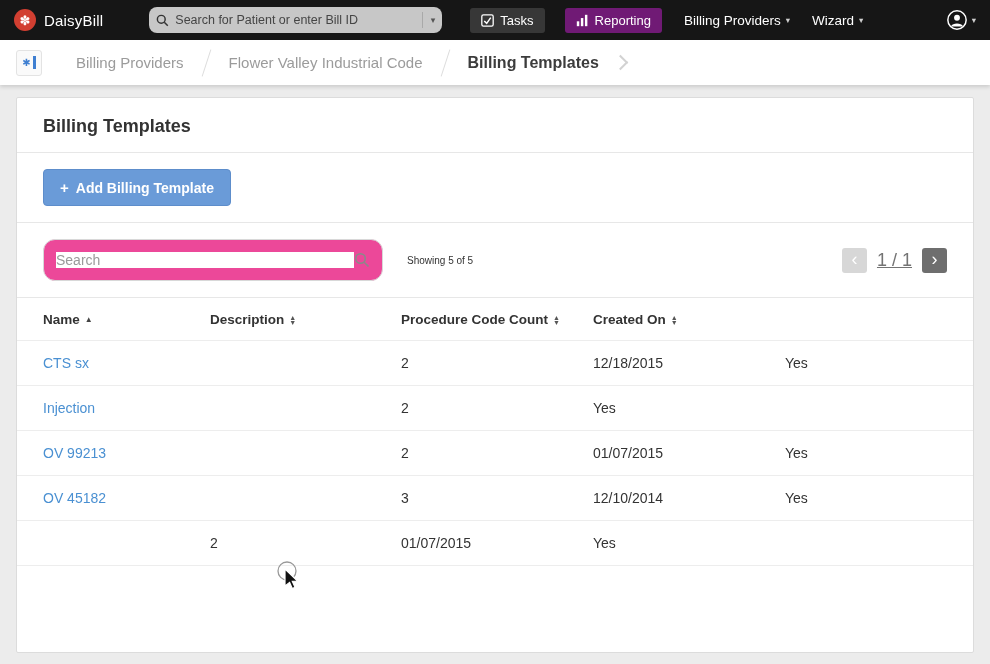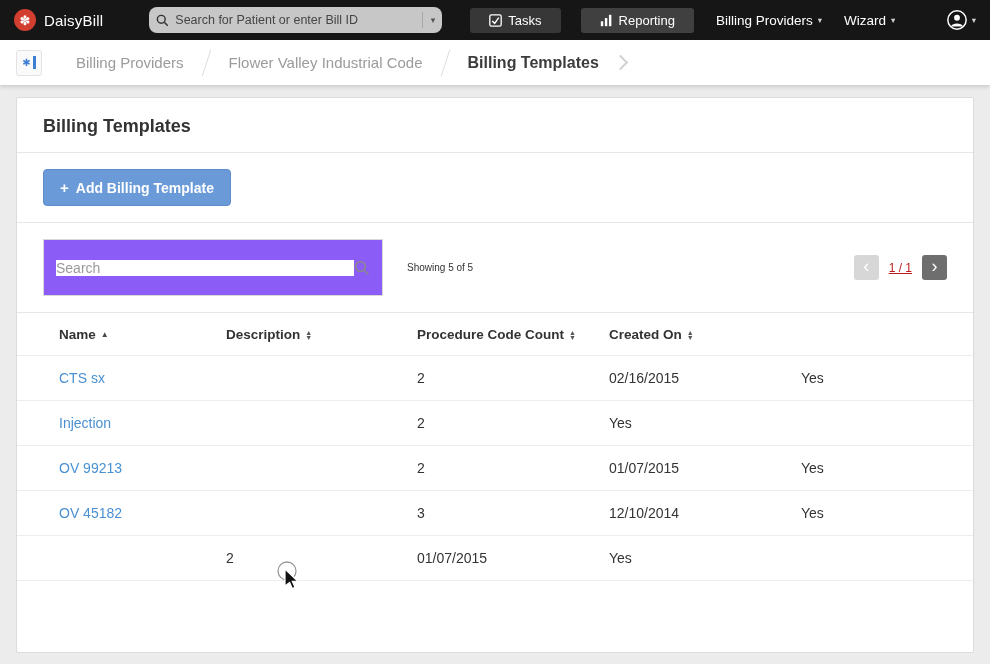--- a/index.html
+++ b/index.html
@@ -35,25 +35,25 @@
     font-family: "Liberation Sans", sans-serif;
     font-size: 12.5px; color: #333; margin-left: 6px; min-width: 0;
   }
   .top-search input::placeholder { color: #454545; opacity: 1; }
   .top-search .caret {
     color: #555; font-size: 9px; padding-left: 8px; margin-left: 4px;
     border-left: 1px solid #a9a9a9; height: 16px; display: flex; align-items: center;
   }
   .top-btn {
     display: inline-flex; align-items: center; gap: 6px;
-    color: #fff; font-size: 13px; padding: 5px 19px;
+    color: #fff; font-size: 13px; padding: 5px 11px;
     border-radius: 3px; cursor: pointer; white-space: nowrap;
   }
   .top-btn.tasks { background: #373737; margin-left: 28px; }
-  .top-btn.reporting { background: #404040; margin-left: 20px; }
+  .top-btn.reporting { background: #701a75; margin-left: 20px; }
   .top-link {
     color: #fff; font-size: 13.5px; margin-left: 22px; white-space: nowrap;
     display: inline-flex; align-items: center; gap: 5px; cursor: pointer;
   }
   .top-link .caret { font-size: 8.5px; color: #cfcfcf; }
   .user-menu { margin-left: auto; display: flex; align-items: center; gap: 4px; cursor: pointer; }
   .user-menu .caret { color: #cfcfcf; font-size: 8.5px; }
 
   
   .crumbbar {
@@ -95,44 +95,44 @@
     display: inline-flex; align-items: center; gap: 7px;
     background: #6a9bd8; border: 1px solid #5d8dcb; border-radius: 4px;
     color: #fff; font-size: 14px; font-weight: 600;
     padding: 9px 16px; cursor: pointer;
     font-family: "Liberation Sans", sans-serif;
   }
   .btn-add .plus { font-weight: 700; font-size: 15px; }
 
   .toolbar { padding: 16px 26px; border-bottom: 1px solid #e7e7e7; display: flex; align-items: center; }
   .tbl-search {
-    width: 340px; height: 57px; border: 1px solid #d8d8d8; border-radius: 0;
-    display: flex; align-items: center; padding: 0 12px; background: #8b5cf6;
+    width: 340px; height: 42px; border: 1px solid #d8d8d8; border-radius: 12px;
+    display: flex; align-items: center; padding: 0 12px; background: #ec4899;
   }
   .tbl-search input {
     flex: 1; border: none; outline: none; font-size: 14px; color: #333; min-width: 0;
     font-family: "Liberation Sans", sans-serif;
   }
   .tbl-search input::placeholder { color: #9a9a9a; opacity: 1; }
   .showing { margin-left: 24px; font-size: 10px; color: #333; }
   .pager { margin-left: auto; display: flex; align-items: center; gap: 10px; }
   .pg-btn {
     width: 25px; height: 25px; border-radius: 3px; border: none;
     display: flex; align-items: center; justify-content: center;
     color: #fff; font-size: 18px; line-height: 1; cursor: pointer; padding-bottom: 3px;
     font-family: "Liberation Sans", sans-serif;
   }
   .pg-btn.prev { background: #d7d7d7; }
   .pg-btn.next { background: #6e6e6e; }
-  .pg-label { font-size: 12px; color: #b91c1c; text-decoration: underline; }
+  .pg-label { font-size: 18px; color: #737373; text-decoration: underline; }
 
   .grid-row {
     display: grid;
     grid-template-columns: 167px 191px 192px 192px 1fr;
-    padding-left: 42px; align-items: center;
+    padding-left: 26px; align-items: center;
   }
   .thead { padding-top: 14px; padding-bottom: 13px; border-bottom: 1px solid #ededed; }
   .th {
     font-size: 13.5px; font-weight: 700; color: #333;
     display: flex; align-items: center; gap: 5px; cursor: pointer;
   }
   .sort-stack { display: inline-flex; flex-direction: column; line-height: 5px; }
   .sort-stack span { font-size: 7px; color: #555; }
   .sort-asc { font-size: 8px; color: #444; }
 
@@ -268,21 +268,21 @@
           <span>▲</span>
           <span>▼</span>
         </span>
       </div>
     </div>
 
     <div class="grid-row trow">
       <a class="link">CTS sx</a>
       <span class="cell"></span>
       <span class="cell">2</span>
-      <span class="cell">02/16/2015</span>
+      <span class="cell">12/18/2015</span>
       <span class="cell">Yes</span>
     </div>
     <div class="grid-row trow">
       <a class="link">Injection</a>
       <span class="cell"></span>
       <span class="cell">2</span>
       <span class="cell">Yes</span>
     </div>
     <div class="grid-row trow">
       <a class="link">OV 99213</a>

